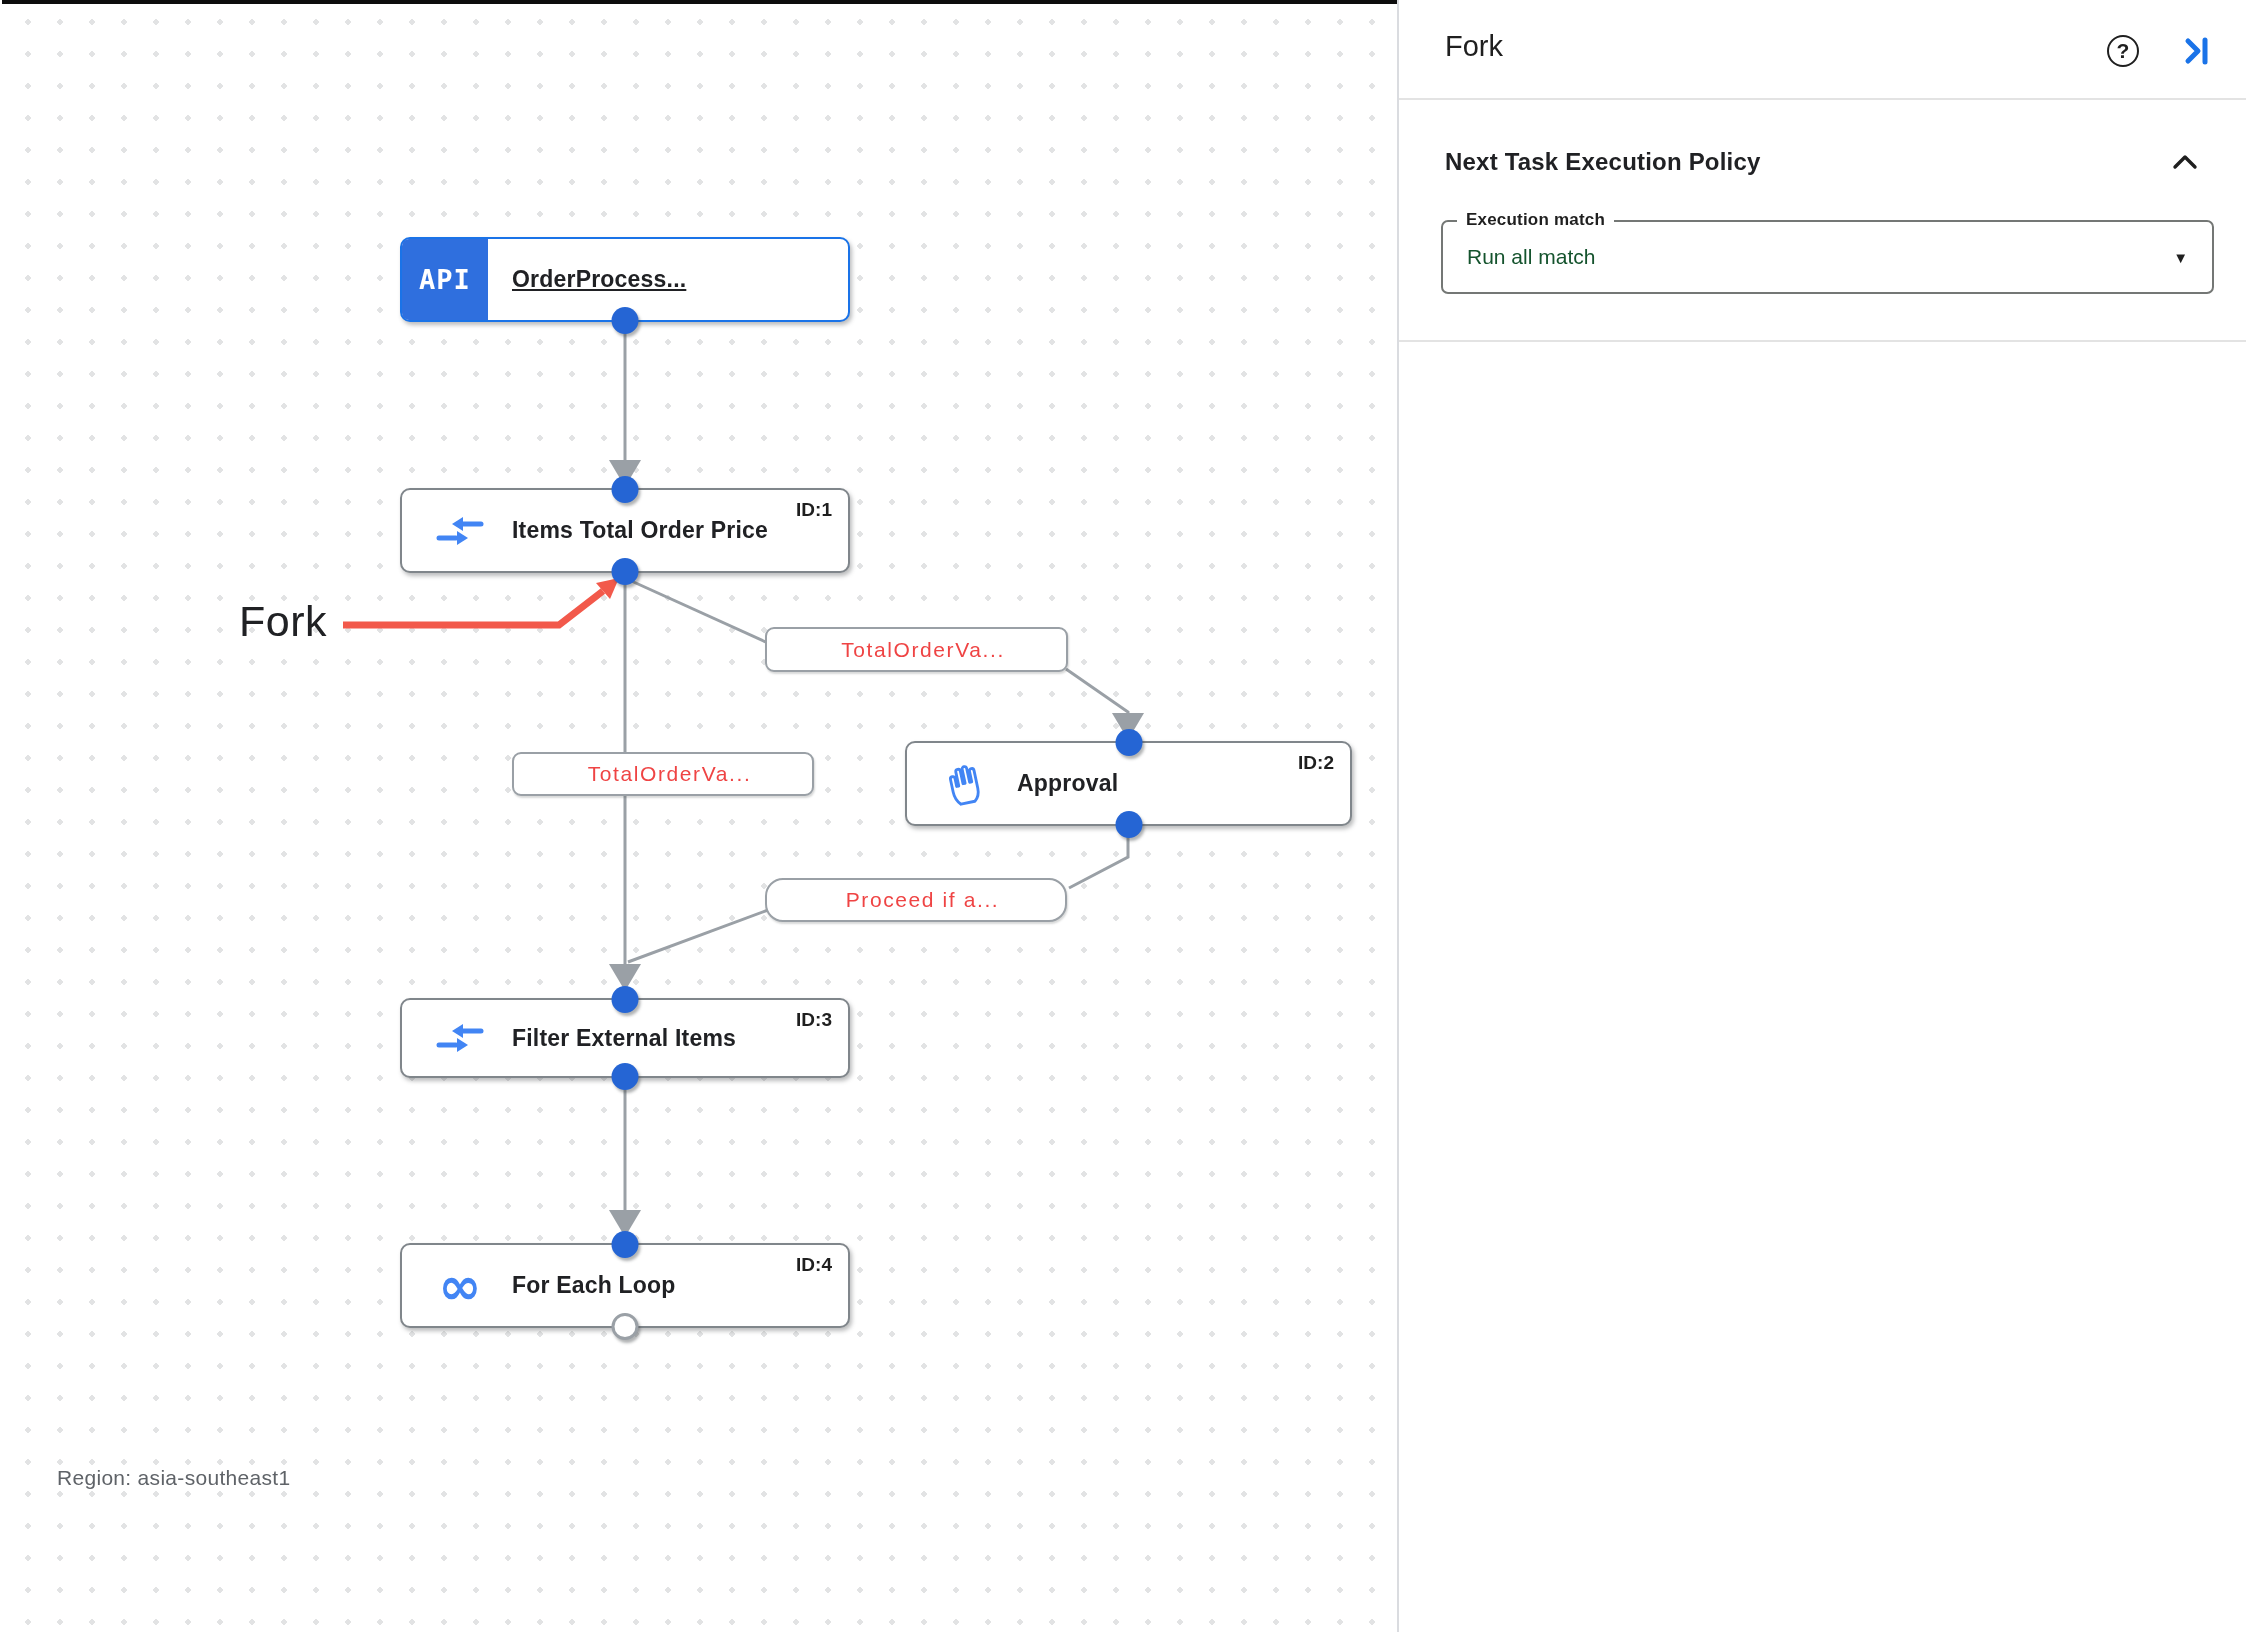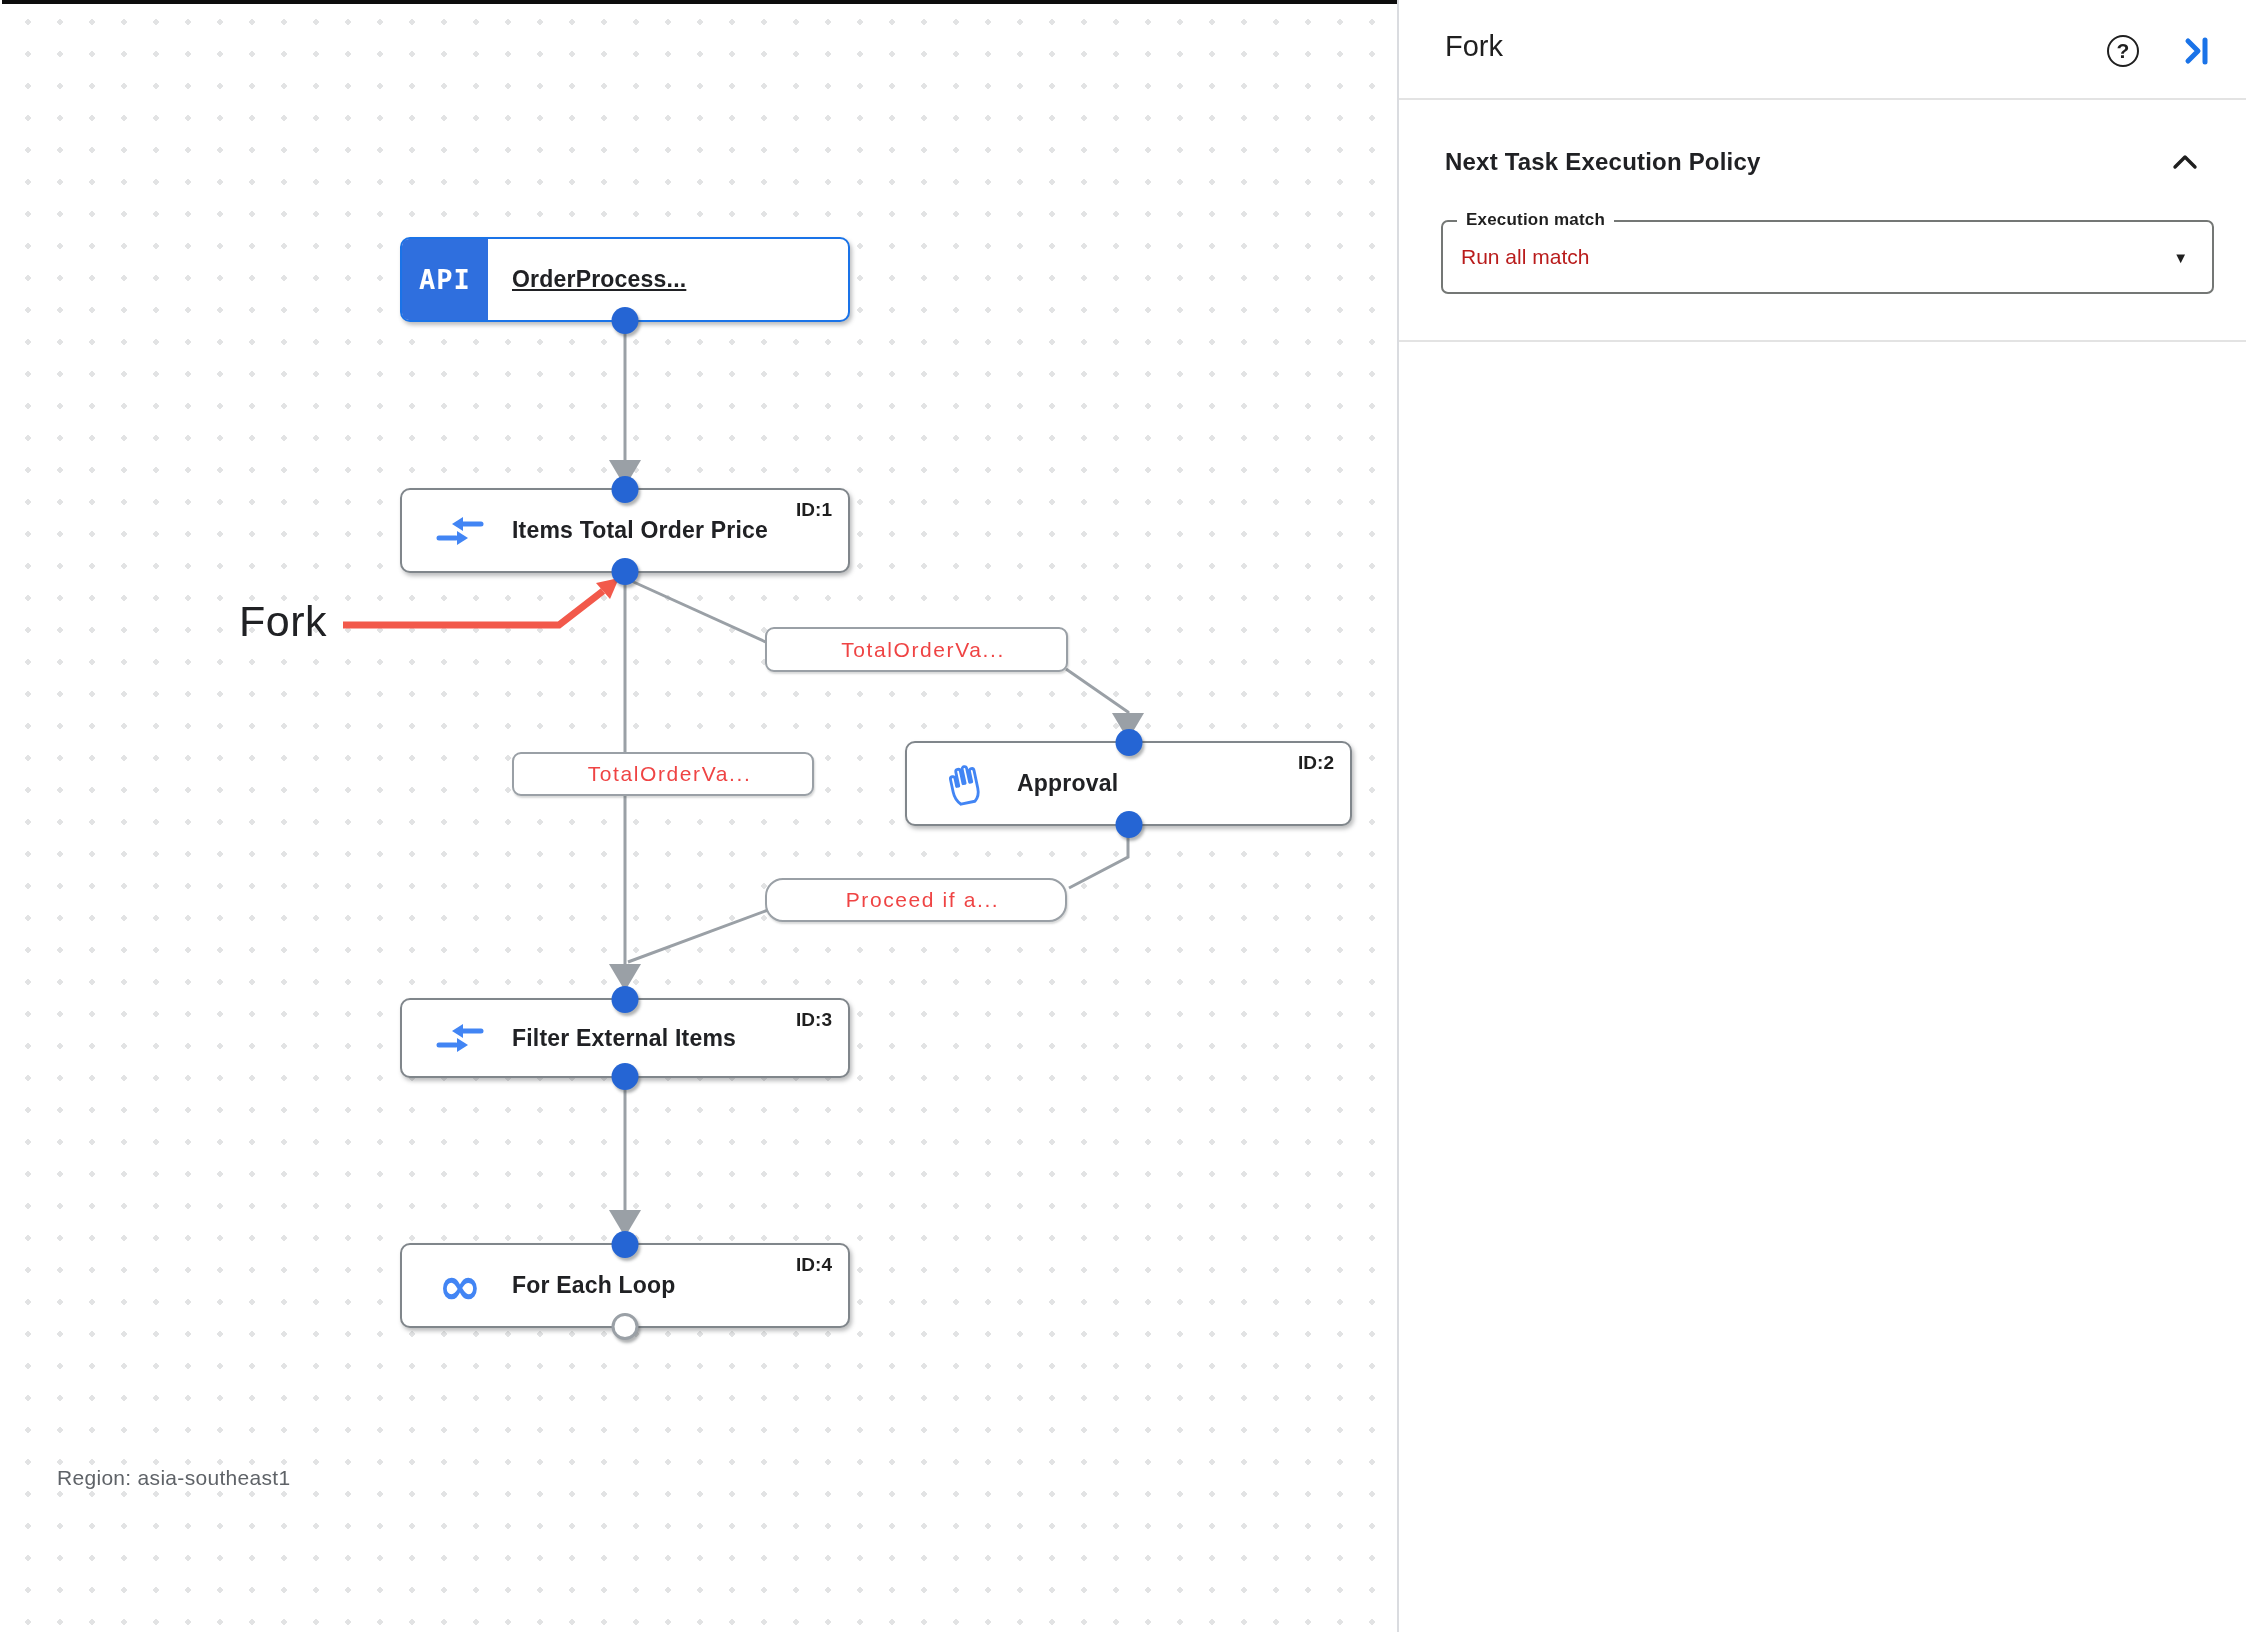--- a/index.html
+++ b/index.html
@@ -119,21 +119,21 @@
   
   .select-field {
     position:relative; margin:44px 32px 0 42px; height:74px;
     border:2px solid #747775; border-radius:7px;
     display:flex; align-items:center; cursor:pointer; background:#fff;
   }
   .select-label {
     position:absolute; top:-12px; left:14px; background:#fff; padding:0 9px;
     font-size:17px; font-weight:600; color:#1f1f1f; letter-spacing:.2px;
   }
-  .select-value { margin-left:18px; font-size:21px; color:#b91c1c; }
+  .select-value { margin-left:24px; font-size:21px; color:#14532d; }
   .select-caret {
     position:absolute; right:24px; top:50%; transform:translateY(-50%);
     font-size:15px; color:#1f1f1f;
   }
 </style>
 </head>
 <body>
 
 <div id="app">
 

